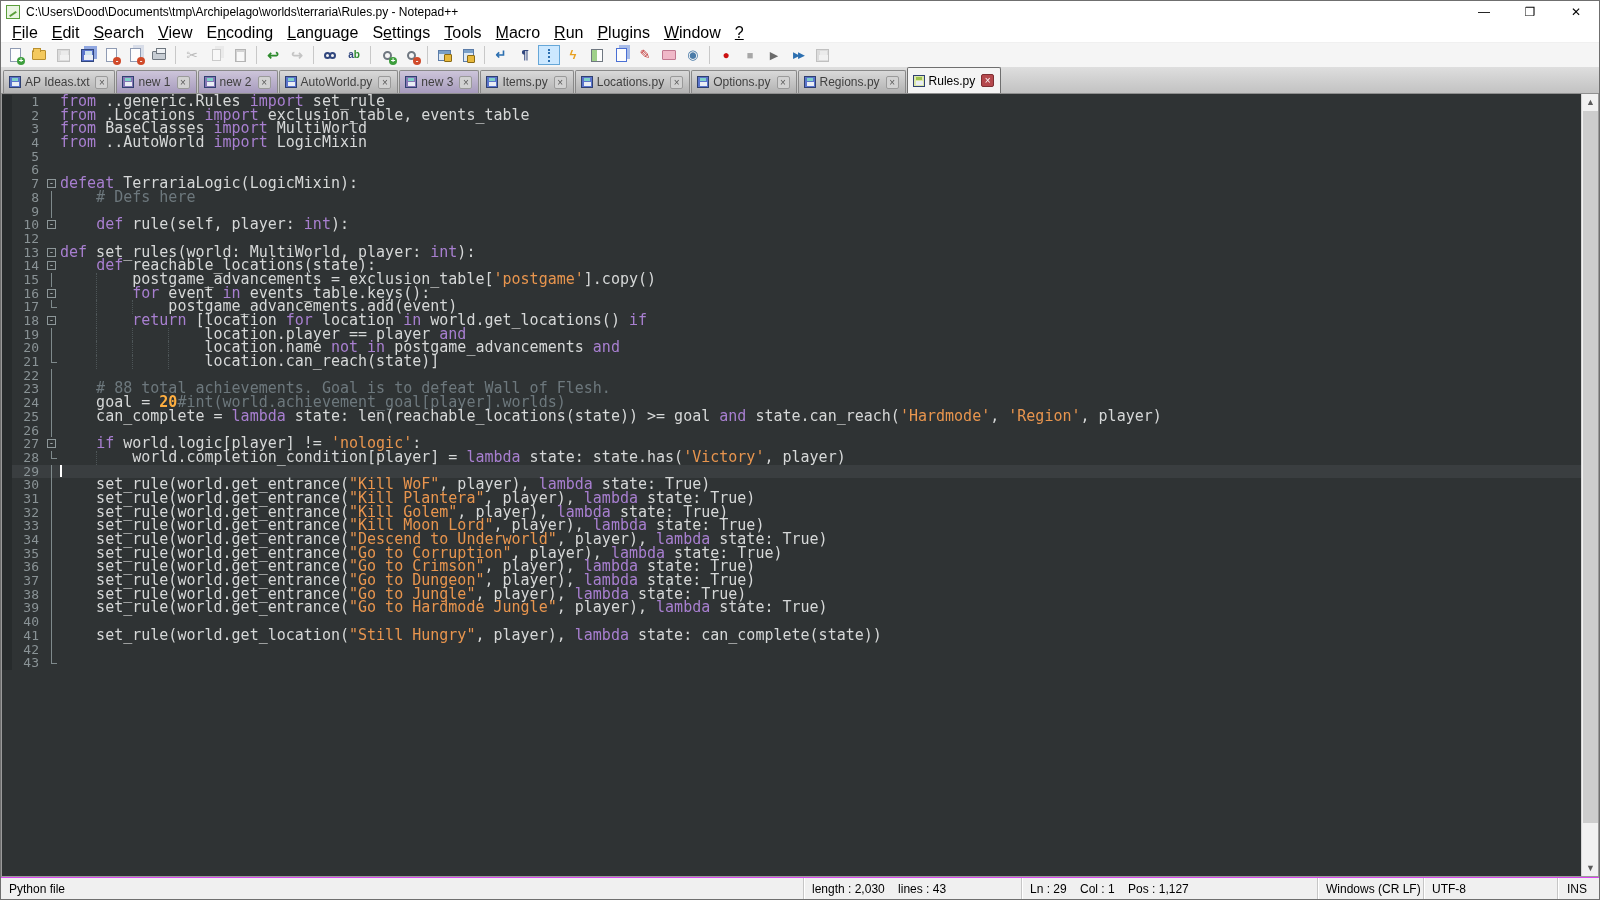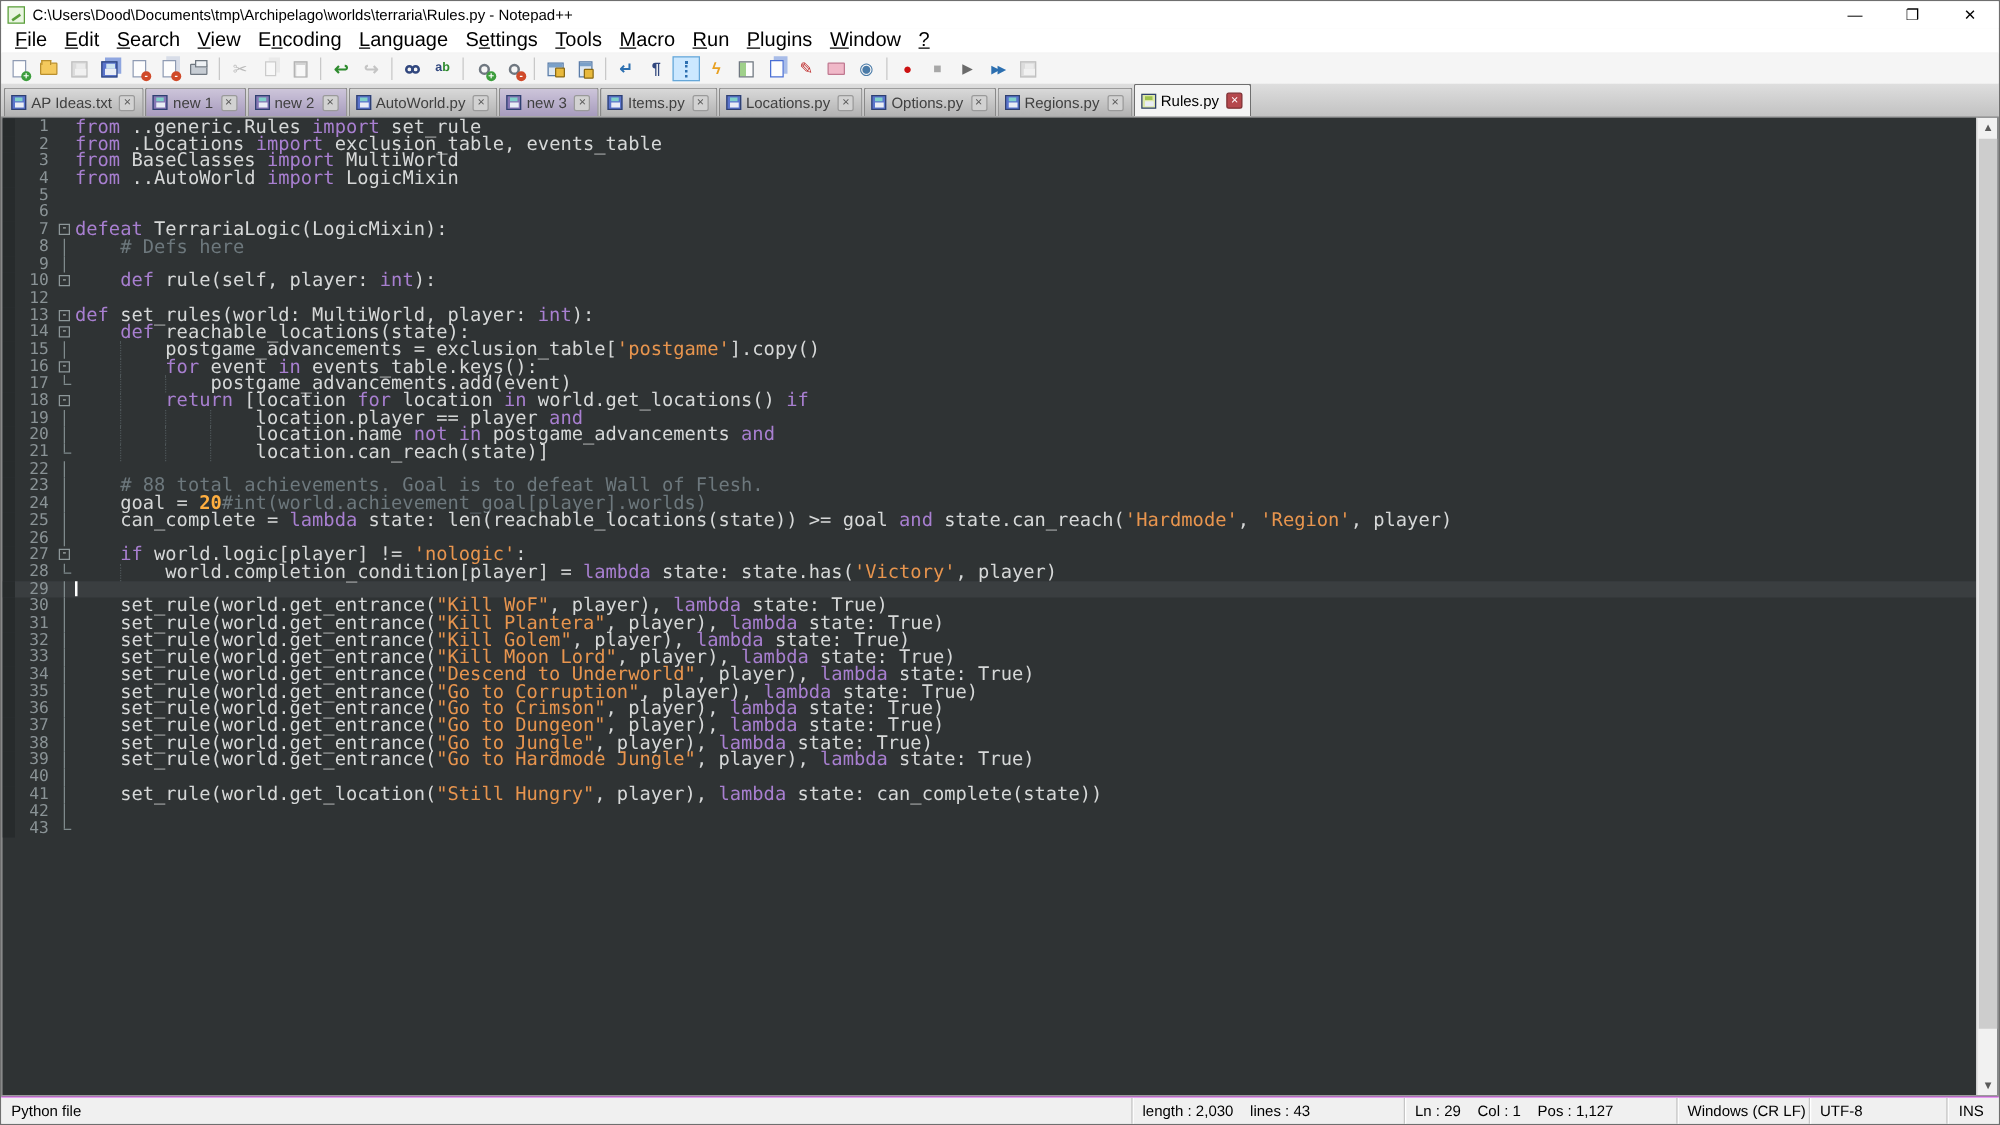--- a/index.html
+++ b/index.html
@@ -86,21 +86,21 @@
   
   #vscroll { position:absolute; top:0; right:0; bottom:0; width:17px; background:#f1f1f1; border-left:1px solid #d5d5d5; }
   .sarrow { position:absolute; left:0; width:17px; height:16px; color:#5a5a5a; font-size:9px; text-align:center; line-height:16px; }
   #sb-up { top:0; } #sb-down { bottom:0; }
   #sb-thumb { position:absolute; left:1px; width:15px; top:17px; height:712px; background:#cdcdcd; }
 
   
   #statusbar { height:22px; background:#f0f0f0; border-top:1px solid #d946ef; display:flex; align-items:stretch; font-size:12px; color:#000; flex:0 0 auto; }
   .sseg { display:flex; align-items:center; padding:0 8px; white-space:pre; border-left:1px solid #c6c6c6; box-shadow:inset 1px 0 0 #ffffff; }
   #st-type { flex:1 1 auto; border-left:none; box-shadow:none; }
-  #st-size { width:218px; } #st-pos { width:218px; } #st-eol { width:106px; } #st-enc { width:110px; } #st-ins { width:42px; justify-content:flex-end; padding-right:12px; }
+  #st-size { width:218px; } #st-pos { width:296px; } #st-eol { width:106px; } #st-enc { width:110px; } #st-ins { width:42px; justify-content:flex-end; padding-right:12px;margin-left:24px; }
 </style>
 </head>
 <body>
 
 <div id="window">
 
   <div id="titlebar">
     <div id="npp-logo"></div>
     <div id="title-text">C:\Users\Dood\Documents\tmp\Archipelago\worlds\terraria\Rules.py - Notepad++</div>
     <div id="win-controls">

